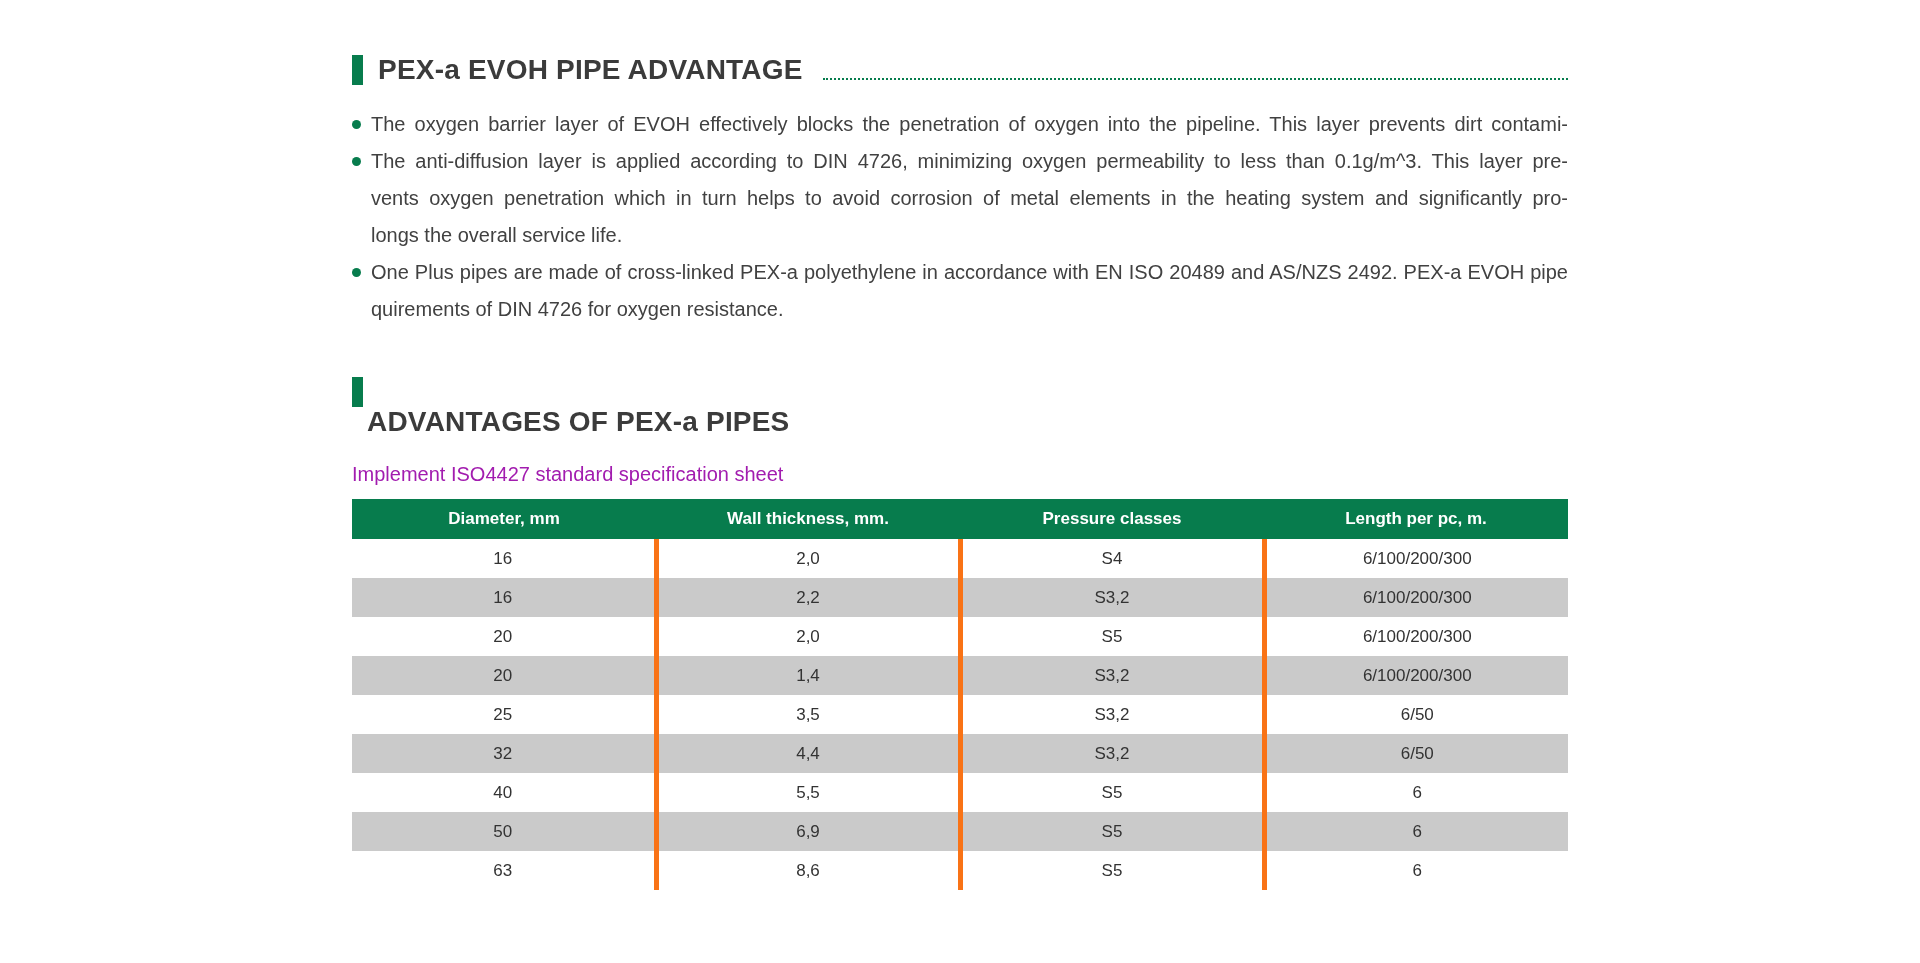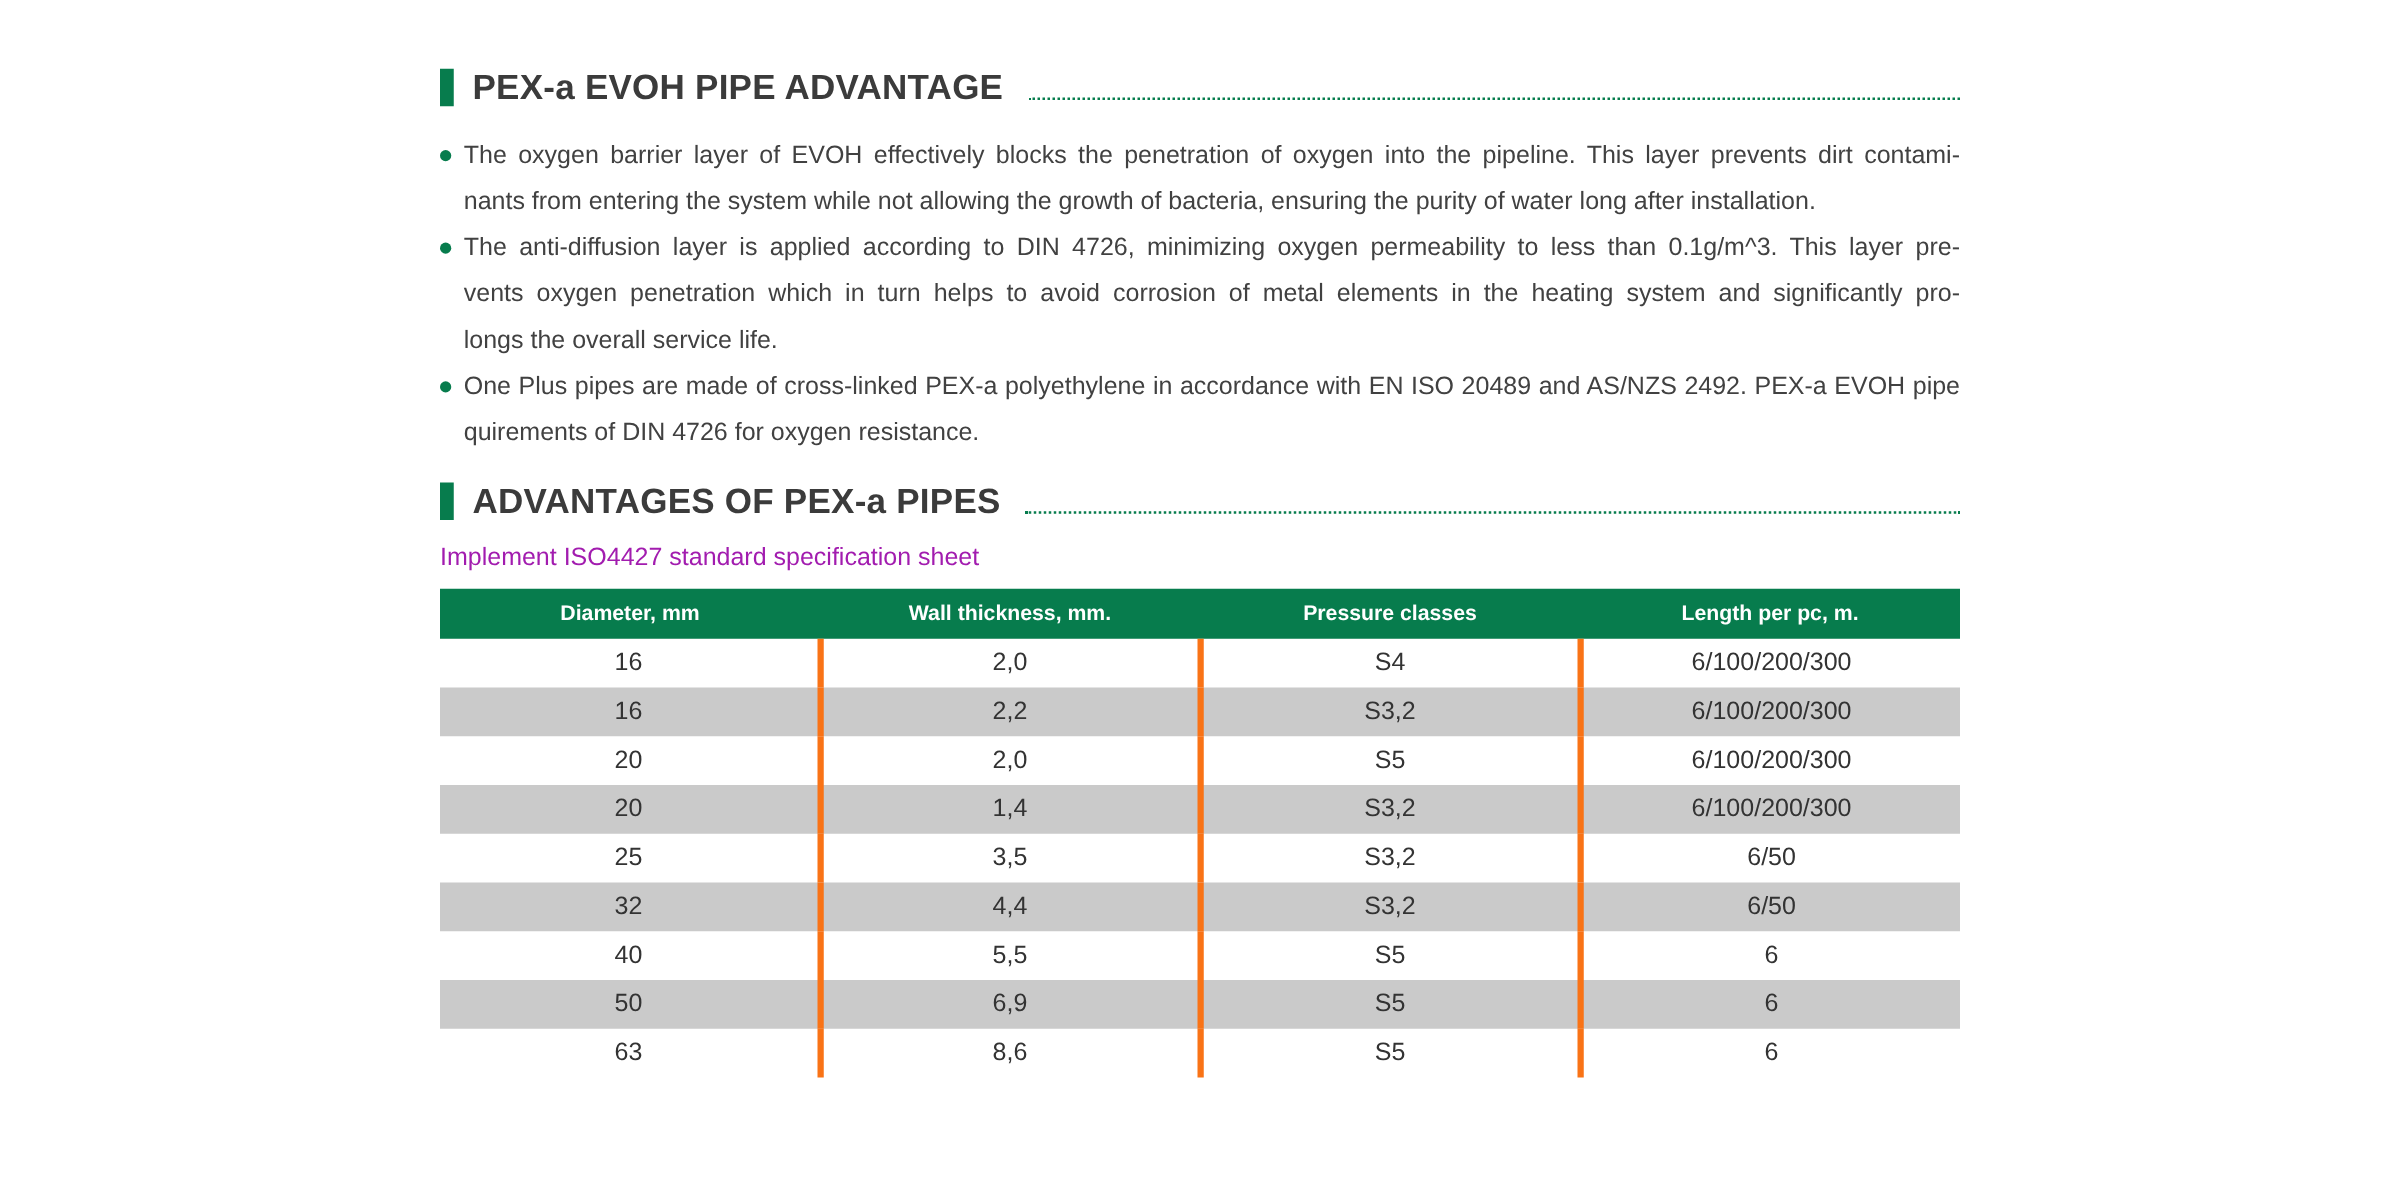--- a/index.html
+++ b/index.html
@@ -8,58 +8,57 @@
   .content{margin-left:352px;width:1216px;}
 
   
   .section-header{display:flex;align-items:stretch;}
   .section-header .bar{width:11px;height:30px;background:var(--accent);flex:0 0 auto;}
   .section-header h1{margin:0 0 0 15px;font-size:28px;line-height:30px;font-weight:bold;
         color:#3b3b3b;letter-spacing:0.2px;white-space:nowrap;}
   .section-header .leader{flex:1 1 auto;margin-left:20px;border-bottom:2px dotted var(--accent);
         align-self:flex-end;margin-bottom:5px;height:0;}
   .sh1{padding-top:55px;}
-  .sh2{margin-top:21px;}
+  .sh2{margin-top:49px;flex-direction:column;}
 
   
   .bullets{margin-top:21px;}
   .bullet{position:relative;padding-left:19px;color:#414141;font-size:20px;line-height:37px;}
   .bullet .dot{position:absolute;left:0;top:14px;width:9px;height:9px;border-radius:50%;
         background:var(--accent);}
   .bullet .bl{text-align:justify;text-align-last:justify;white-space:normal;}
   .bullet .bl.last{text-align-last:left;}
 
   
   .subtitle{margin-top:19px;font-size:20px;color:#a21caf;}
 
   
   table.spec{margin-top:13px;width:100%;border-collapse:collapse;table-layout:fixed;}
   table.spec th{background:var(--accent);color:#ffffff;font-weight:bold;font-size:17px;
         height:40px;text-align:center;padding:0;}
-  table.spec td{font-size:20px;color:#333333;height:39px;text-align:center;padding:0;}
+  table.spec td{font-size:17px;color:#333333;height:39px;text-align:center;padding:0;}
   table.spec td:not(:first-child){border-left:5px solid #f97316;}
   table.spec tbody tr:nth-child(even){background:var(--rowgray);}
 </style>
 </head>
 <body>
 
 <div class="page">
   <div class="content">
 
     <div class="section-header sh1">
       <span class="bar"></span>
       <h1>PEX-a EVOH PIPE ADVANTAGE</h1>
       <span class="leader"></span>
     </div>
 
     <div class="bullets" id="bullets">
         <div class="bullet">
           <span class="dot"></span>
           <div class="bl">The oxygen barrier layer of EVOH effectively blocks the penetration of oxygen into the pipeline. This layer prevents dirt contami-</div>
-          <div class="bl last">nants from entering the system while not allowing the growth of bacteria, ensuring the purity of water long after installation.</div>
         </div>
         <div class="bullet">
           <span class="dot"></span>
           <div class="bl">The anti-diffusion layer is applied according to DIN 4726, minimizing oxygen permeability to less than 0.1g/m^3. This layer pre-</div>
           <div class="bl">vents oxygen penetration which in turn helps to avoid corrosion of metal elements in the heating system and significantly pro-</div>
           <div class="bl last">longs the overall service life.</div>
         </div>
         <div class="bullet">
           <span class="dot"></span>
           <div class="bl">One Plus pipes are made of cross-linked PEX-a polyethylene in accordance with EN ISO 20489 and AS/NZS 2492. PEX-a EVOH pipe</div>

